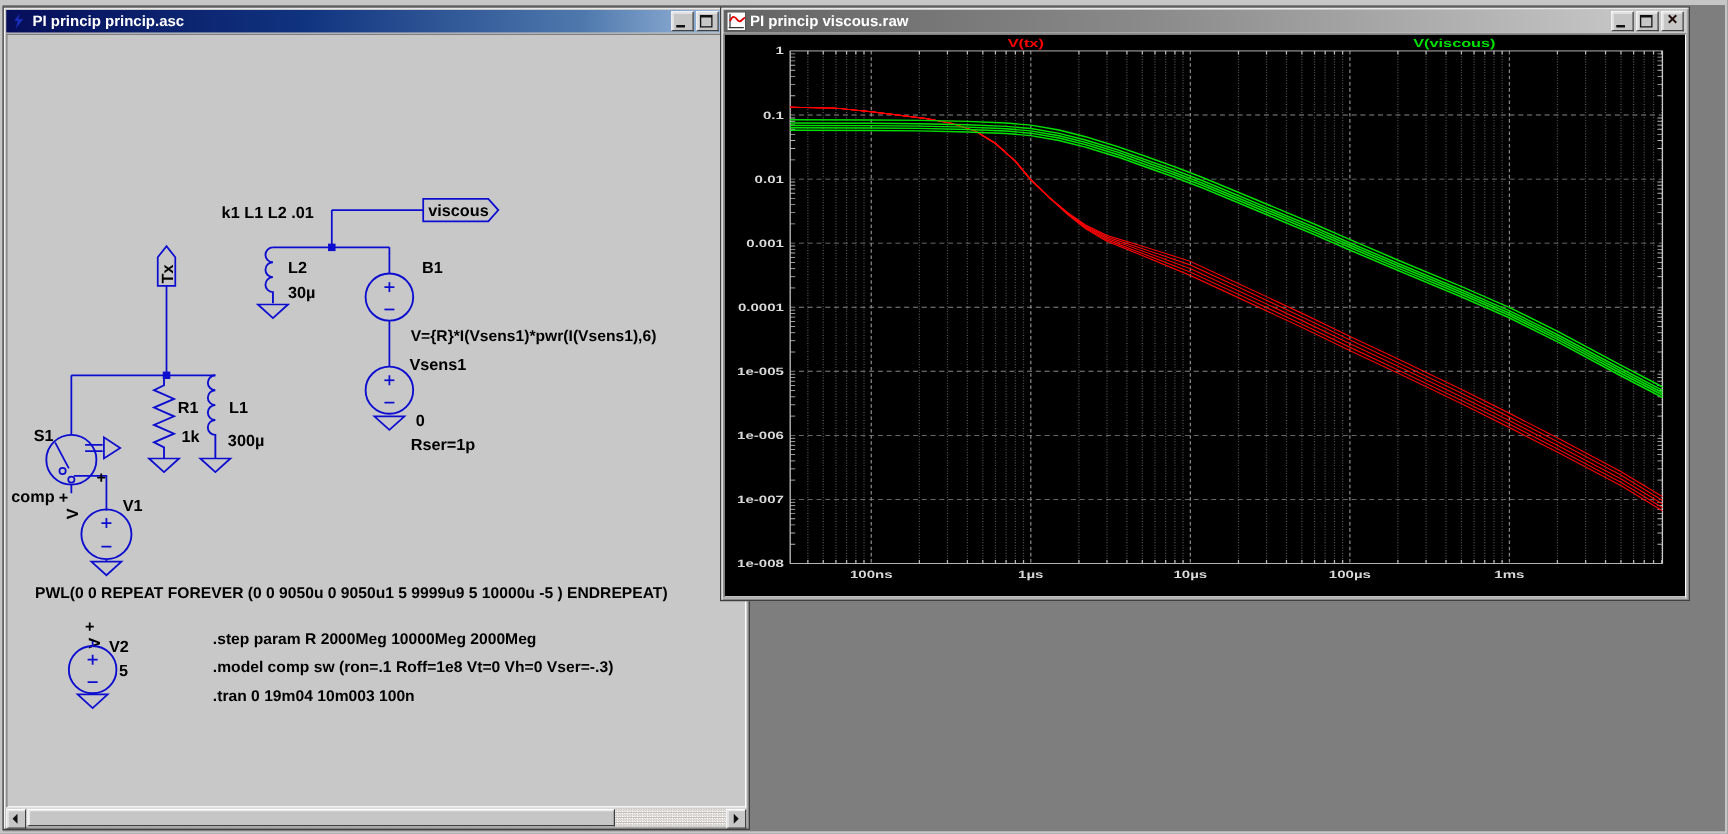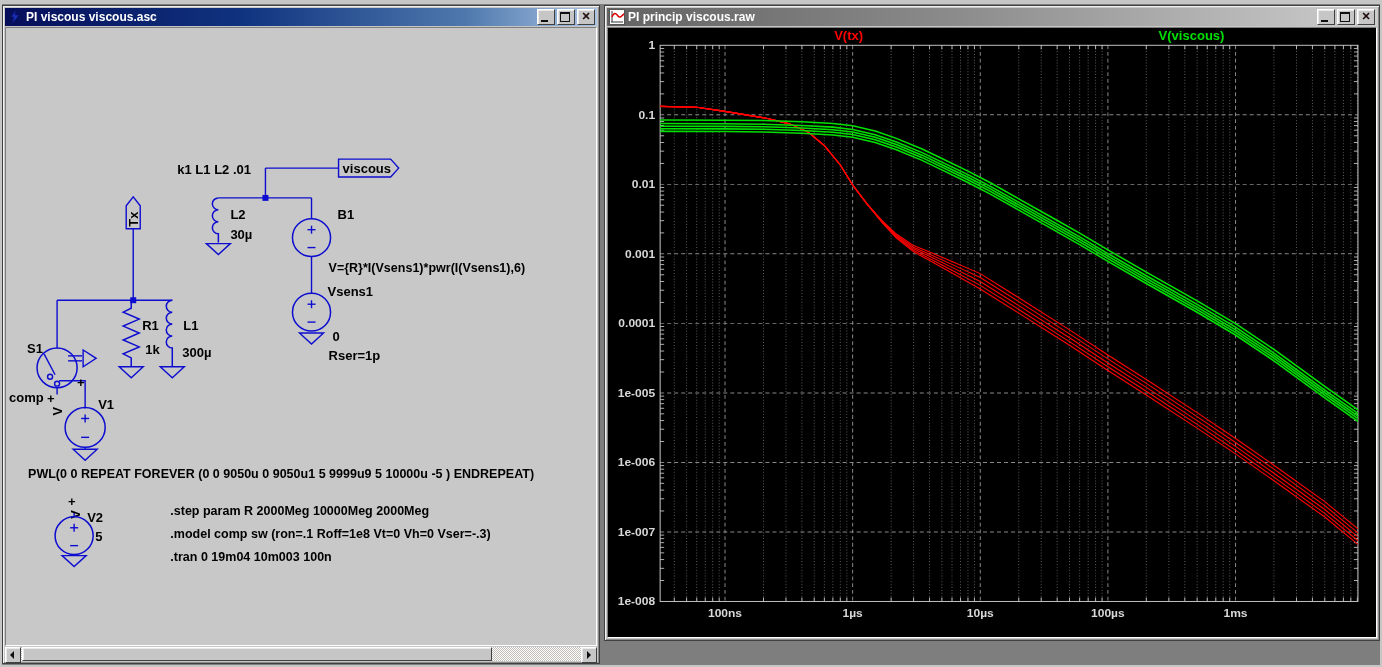--- a/index.html
+++ b/index.html
@@ -43,21 +43,21 @@
 </head>
 <body>
 
 <div class="mdi"></div>
 
 <div class="window" style="left:2px;top:5px;width:598px;height:659px;">
   <div class="titlebar active">
     <svg class="titleicon" viewBox="0 0 16 16">
       <path d="M9,1 L4,8 L7,8 L5,15 L12,6 L8,6 Z" fill="#1b2fbf" stroke="#0a1060" stroke-width="0.6"></path>
     </svg>
-    <div class="title-text">PI viscous viscous.asc</div>
+    <div class="title-text">PI princip princip.asc</div>
     <div class="wbtns">
       <div class="wbtn">
           <span class="g-min"></span>
         </div>
       <div class="wbtn">
           <span class="g-max"></span>
         </div>
       <div class="wbtn">
           <span class="g-close">✕</span>
         </div>
@@ -186,21 +186,21 @@
       </div>
     <div class="strack">
       <div class="sthumb"></div>
     </div>
     <div class="sbtn">
         <span class="arr-r"></span>
       </div>
   </div>
 </div>
 
-<div class="window" style="left:604px;top:5px;width:776px;height:636px;">
+<div class="window" style="left:576px;top:5px;width:776px;height:476px;">
   <div class="titlebar inactive">
     <svg class="titleicon" viewBox="0 0 16 16">
       <rect x="0.5" y="0.5" width="15" height="15" fill="#ffffff" stroke="#555555"></rect>
       <line x1="3" y1="2" x2="3" y2="13" stroke="#333333" stroke-width="1"></line>
       <line x1="2" y1="13" x2="14" y2="13" stroke="#333333" stroke-width="1"></line>
       <path d="M3,8 C5,3 7,4 9,7 C11,10 13,6 15,5" fill="none" stroke="#e00000" stroke-width="1.5"></path>
     </svg>
     <div class="title-text">PI princip viscous.raw</div>
     <div class="wbtns">
       <div class="wbtn">

